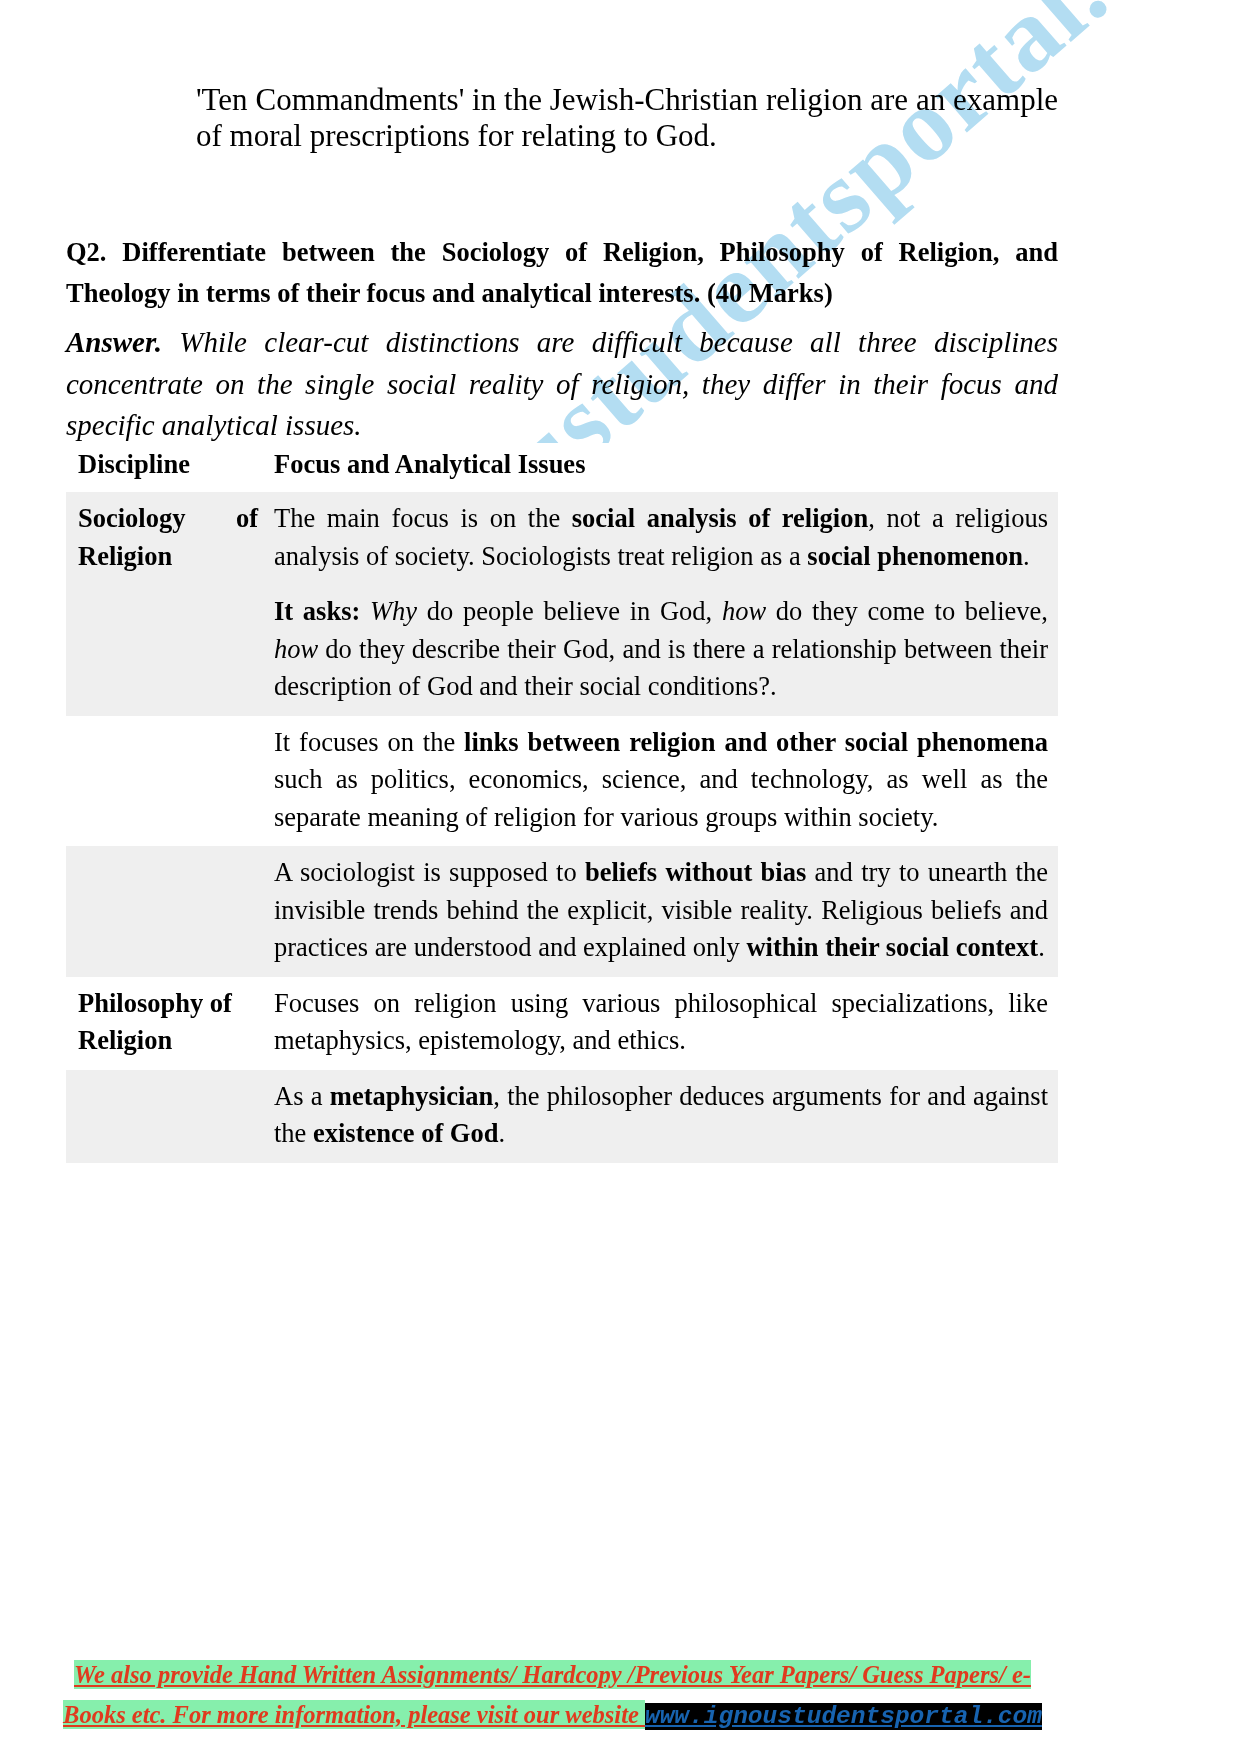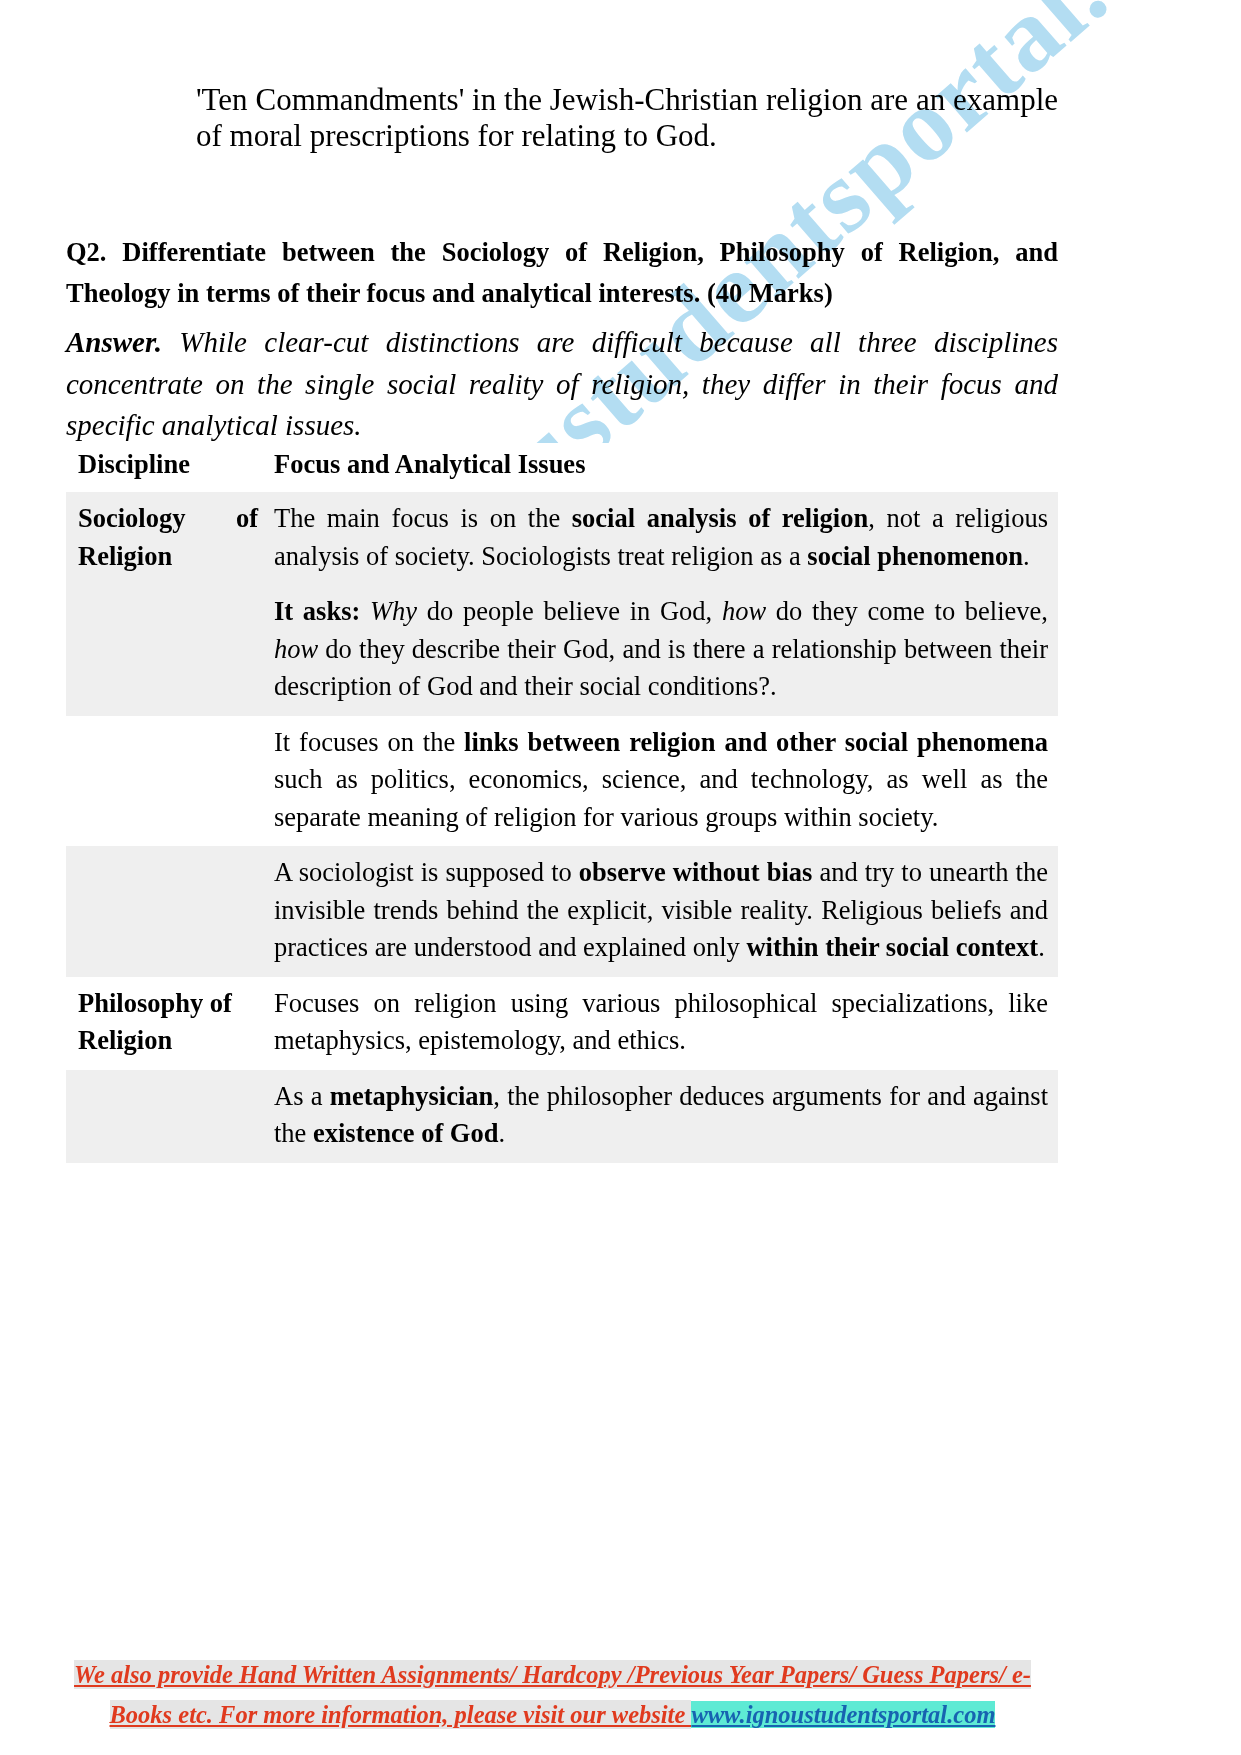--- a/index.html
+++ b/index.html
@@ -133,33 +133,34 @@
     font-family: "Liberation Serif", serif;
     font-style: italic;
     font-weight: 700;
     font-size: 24.5px;
     line-height: 40px;
   }
   #footer-banner .fline {
     display: block;
   }
   #footer-banner .hl {
-    background: #e5e5e5;
+    background: #86efac;
     color: #e03a1e;
     text-decoration: underline;
     text-decoration-color: #e03a1e;
     box-decoration-break: clone;
     -webkit-box-decoration-break: clone;
     padding: 1px 0;
   }
   #footer-banner .site {
-    background: #5eead4;
+    background: #000000;
     color: #1763b0;
     text-decoration: underline;
     text-decoration-color: #1763b0;
+    font-family: Liberation Mono, monospace;
   }
 </style>
 </head>
 <body>
 
 <div id="watermark-layer">
   <span class="wm-text wm-a">ignoustudentsportal.com</span>
 </div>
 
 <div id="page">
@@ -189,21 +190,21 @@
         <tr class="shaded">
           <td class="disc">&nbsp;</td>
           <td class="focus"><b>It asks:</b><span> </span><i>Why</i><span> do people believe in God, </span><i>how</i><span> do they come to believe, </span><i>how</i><span> do they describe their God, and is there a relationship between their description of God and their social conditions?.</span></td>
         </tr>
         <tr class="plain">
           <td class="disc">&nbsp;</td>
           <td class="focus"><span>It focuses on the </span><b>links between religion and other social phenomena</b><span> such as politics, economics, science, and technology, as well as the separate meaning of religion for various groups within society.</span></td>
         </tr>
         <tr class="shaded">
           <td class="disc">&nbsp;</td>
-          <td class="focus"><span>A sociologist is supposed to </span><b>observe without bias</b><span> and try to unearth the invisible trends behind the explicit, visible reality. Religious beliefs and practices are understood and explained only </span><b>within their social context</b><span>.</span></td>
+          <td class="focus"><span>A sociologist is supposed to </span><b>beliefs without bias</b><span> and try to unearth the invisible trends behind the explicit, visible reality. Religious beliefs and practices are understood and explained only </span><b>within their social context</b><span>.</span></td>
         </tr>
         <tr class="plain">
           <td class="disc">
             <span class="nj">Philosophy of</span>
             <span class="nj">Religion</span>
           </td>
           <td class="focus"><span>Focuses on religion using various philosophical specializations, like metaphysics, epistemology, and ethics.</span></td>
         </tr>
         <tr class="shaded">
           <td class="disc">&nbsp;</td>

